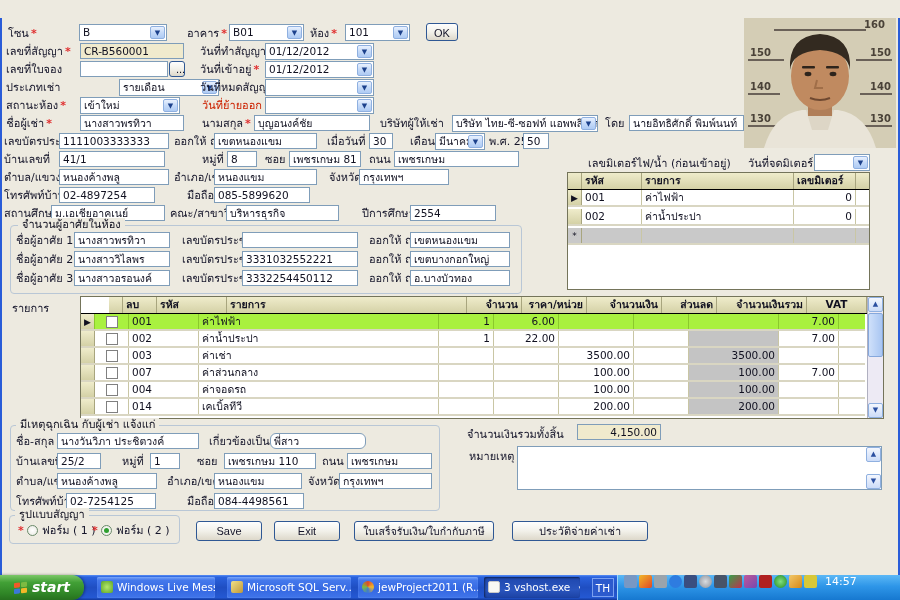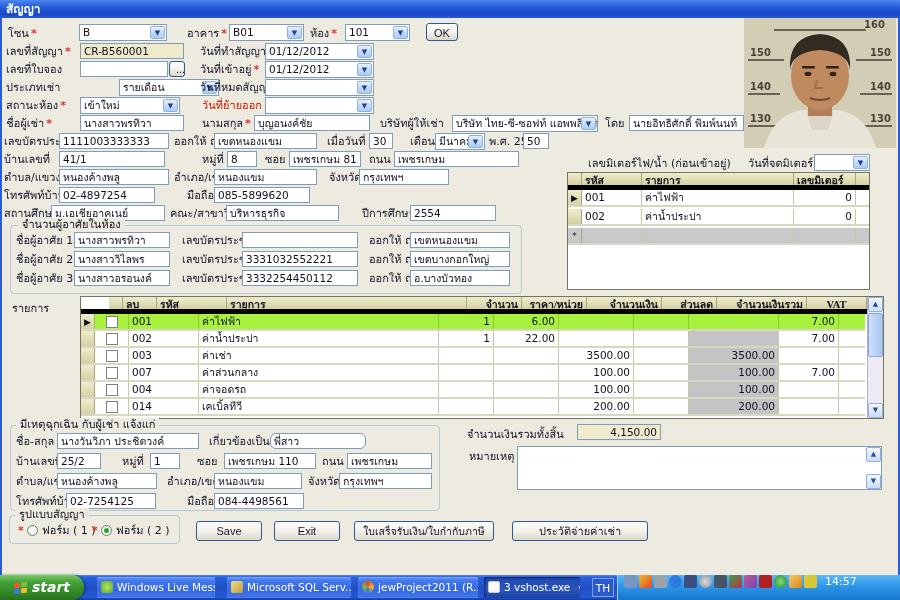--- a/index.html
+++ b/index.html
@@ -25,21 +25,21 @@
       color:#1C418C;font-size:7px;text-align:center;line-height:13px;box-sizing:border-box;}
   .btn{position:absolute;background:linear-gradient(180deg,#FEFEFE,#F2F1EA 50%,#DDD8CA);
        border:1px solid #2F5894;border-radius:3px;font-size:11px;text-align:center;color:#15152A;
        box-sizing:border-box;line-height:17px;}
   .gbox{position:absolute;border:1px solid #B9C7D6;border-radius:4px;box-sizing:border-box;}
   .gtitle{position:absolute;background:#EDEAE0;padding:0 4px;font-size:11px;line-height:13px;white-space:nowrap;}
   .grid{position:absolute;background:#fff;border:1px solid #74745A;box-sizing:border-box;overflow:hidden;}
   .grow{position:absolute;left:0;display:flex;height:17px;border-bottom:2px solid #D9D6C2;background:#fff;width:100%;box-sizing:border-box;}
   .gcell{border-right:1px solid #C9C6A4;font-size:10.5px;line-height:15px;padding:0 3px;
          overflow:hidden;white-space:nowrap;box-sizing:border-box;flex:none;}
-  .ghead{border-bottom:5px solid #000000;font-family:Liberation Serif, serif;}
+  .ghead{border-bottom:1px solid #000000;}
   .ghead .gcell{background:linear-gradient(180deg,#EFECCB,#D4D1A6);border-right:1px solid #A8A57E;font-weight:bold;}
   .selcell{background:linear-gradient(180deg,#EFECCB,#D4D1A6);border-right:1px solid #A8A57E;
            font-size:9px;line-height:16px;text-align:center;}
   .rowsel{background:#A9F13F !important;}
   .rowsel .gcell{border-right:1px solid #8BC92C;}
   .graycell{background:#C4C4C4;}
   .newrow .gcell{background:#C9C9C9;}
   .cb{display:inline-block;width:10px;height:10px;background:#fff;border:1px solid #808080;margin:2px 0 0 8px;}
   .num{text-align:right;}
   .vsb{position:absolute;top:0;right:0;bottom:0;width:16px;background:#EDEAF4;border-left:1px solid #B0B0C0;box-sizing:border-box;}
@@ -70,23 +70,20 @@
   .trayicons{display:flex;gap:2px;margin-left:6px;}
   .tico{width:13px;height:13px;border-radius:2px;}
   .clock{color:#fff;font-size:11px;margin-left:8px;}
   .photo{position:absolute;left:744px;top:18px;width:152px;height:130px;}
 </style>
 </head>
 <body>
 
 <div class="screen">
 
-  <div class="titlebar">
-    <span>สัญญา</span>
-  </div>
 
   <div class="formarea">
 
     <div class="lbl r" style="left:6px;top:9px;width:28px;"><span>โซน</span><span class="star">*</span></div>
     <div class="cmb" style="left:77px;top:6px;width:88px;"><span>B</span><span class="dd">▼</span></div>
     <div class="lbl r" style="left:185px;top:9px;width:34px;"><span>อาคาร</span><span class="star">*</span></div>
     <div class="cmb" style="left:227px;top:6px;width:75px;"><span>B01</span><span class="dd">▼</span></div>
     <div class="lbl r" style="left:305px;top:9px;width:30px;"><span>ห้อง</span><span class="star">*</span></div>
     <div class="cmb" style="left:343px;top:6px;width:65px;"><span>101</span><span class="dd">▼</span></div>
     <button class="btn" style="left:424px;top:5px;width:32px;height:18px;">OK</button>

